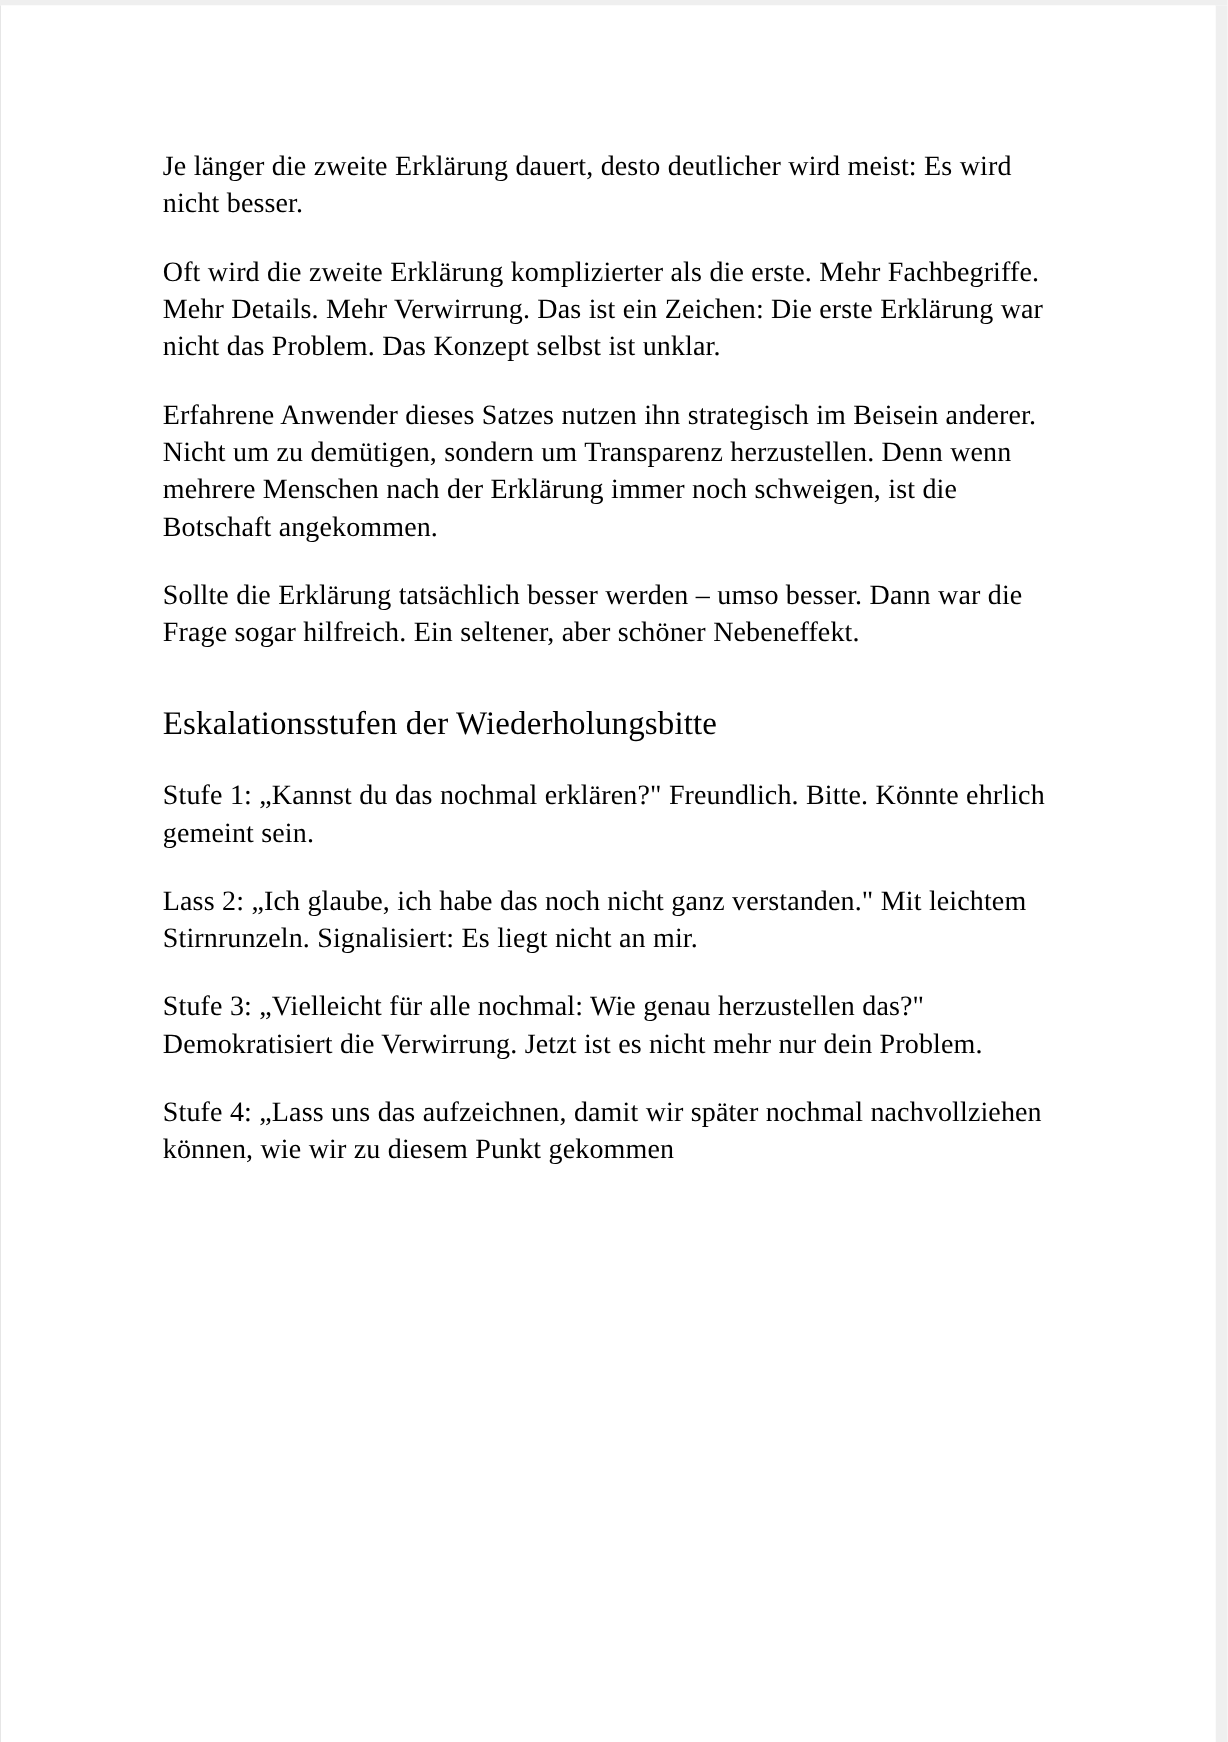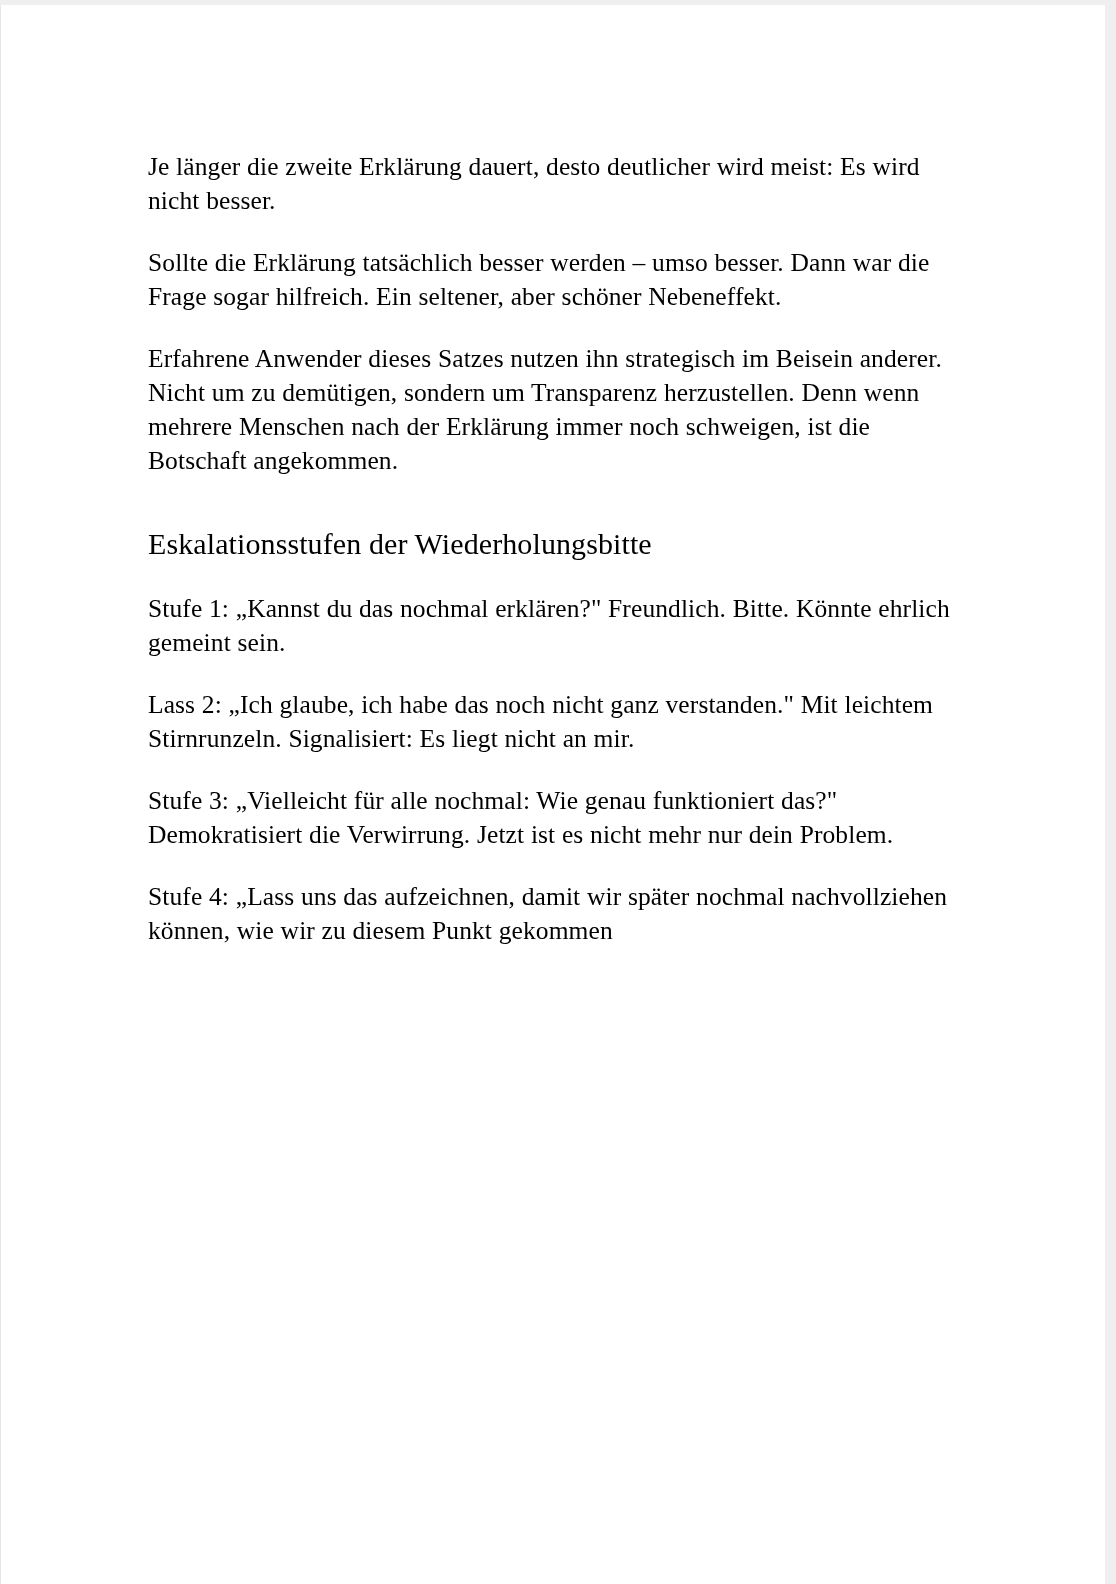--- a/index.html
+++ b/index.html
@@ -50,21 +50,21 @@
     left: 1px;
     width: 1104px;
     height: 1579px;
     background: #ffffff;
     box-sizing: border-box;
   }
 
   .content {
     position: absolute;
     left: 147px;
-    top: 145px;
+    top: 129px;
     width: 812px;
   }
 
   p.para {
     margin: 0 0 28px 0;
     font-size: 25.5px;
     line-height: 34px;
     text-align: left;
     letter-spacing: 0.1px;
     word-spacing: 0.2px;
@@ -87,30 +87,31 @@
 
 <div class="top-band"></div>
 <div class="edge-rule-left"></div>
 <div class="edge-rule-right"></div>
 
 <div class="page">
   <div class="content">
 
     <p class="para">Je länger die zweite Erklärung dauert, desto deutlicher wird meist: Es wird nicht besser.</p>
 
+    <p class="para">Oft wird die zweite Erklärung komplizierter als die erste. Mehr Fachbegriffe. Mehr Details. Mehr Verwirrung. Das ist ein Zeichen: Die erste Erklärung war nicht das Problem. Das Konzept selbst ist unklar.</p>
+
+    <p class="para">Erfahrene Anwender dieses Satzes nutzen ihn strategisch im Beisein anderer. Nicht um zu demütigen, sondern um Transparenz herzustellen. Denn wenn mehrere Menschen nach der Erklärung immer noch schweigen, ist die Botschaft angekommen.</p>
 
     <p class="para">Sollte die Erklärung tatsächlich besser werden – umso besser. Dann war die Frage sogar hilfreich. Ein seltener, aber schöner Nebeneffekt.</p>
-
-    <p class="para">Erfahrene Anwender dieses Satzes nutzen ihn strategisch im Beisein anderer. Nicht um zu demütigen, sondern um Transparenz herzustellen. Denn wenn mehrere Menschen nach der Erklärung immer noch schweigen, ist die Botschaft angekommen.</p>
 
     <h2 class="section-heading">Eskalationsstufen der Wiederholungsbitte</h2>
 
 
     <p class="para">Stufe 1: „Kannst du das nochmal erklären?" Freundlich. Bitte. Könnte ehrlich gemeint sein.</p>
 
     <p class="para">Lass 2: „Ich glaube, ich habe das noch nicht ganz verstanden." Mit leichtem Stirnrunzeln. Signalisiert: Es liegt nicht an mir.</p>
 
-    <p class="para">Stufe 3: „Vielleicht für alle nochmal: Wie genau funktioniert das?" Demokratisiert die Verwirrung. Jetzt ist es nicht mehr nur dein Problem.</p>
+    <p class="para">Stufe 3: „Vielleicht für alle nochmal: Wie genau herzustellen das?" Demokratisiert die Verwirrung. Jetzt ist es nicht mehr nur dein Problem.</p>
 
     <p class="para last">Stufe 4: „Lass uns das aufzeichnen, damit wir später nochmal nachvollziehen können, wie wir zu diesem Punkt gekommen</p>
 
   </div>
 </div>
 
 </body></html>

